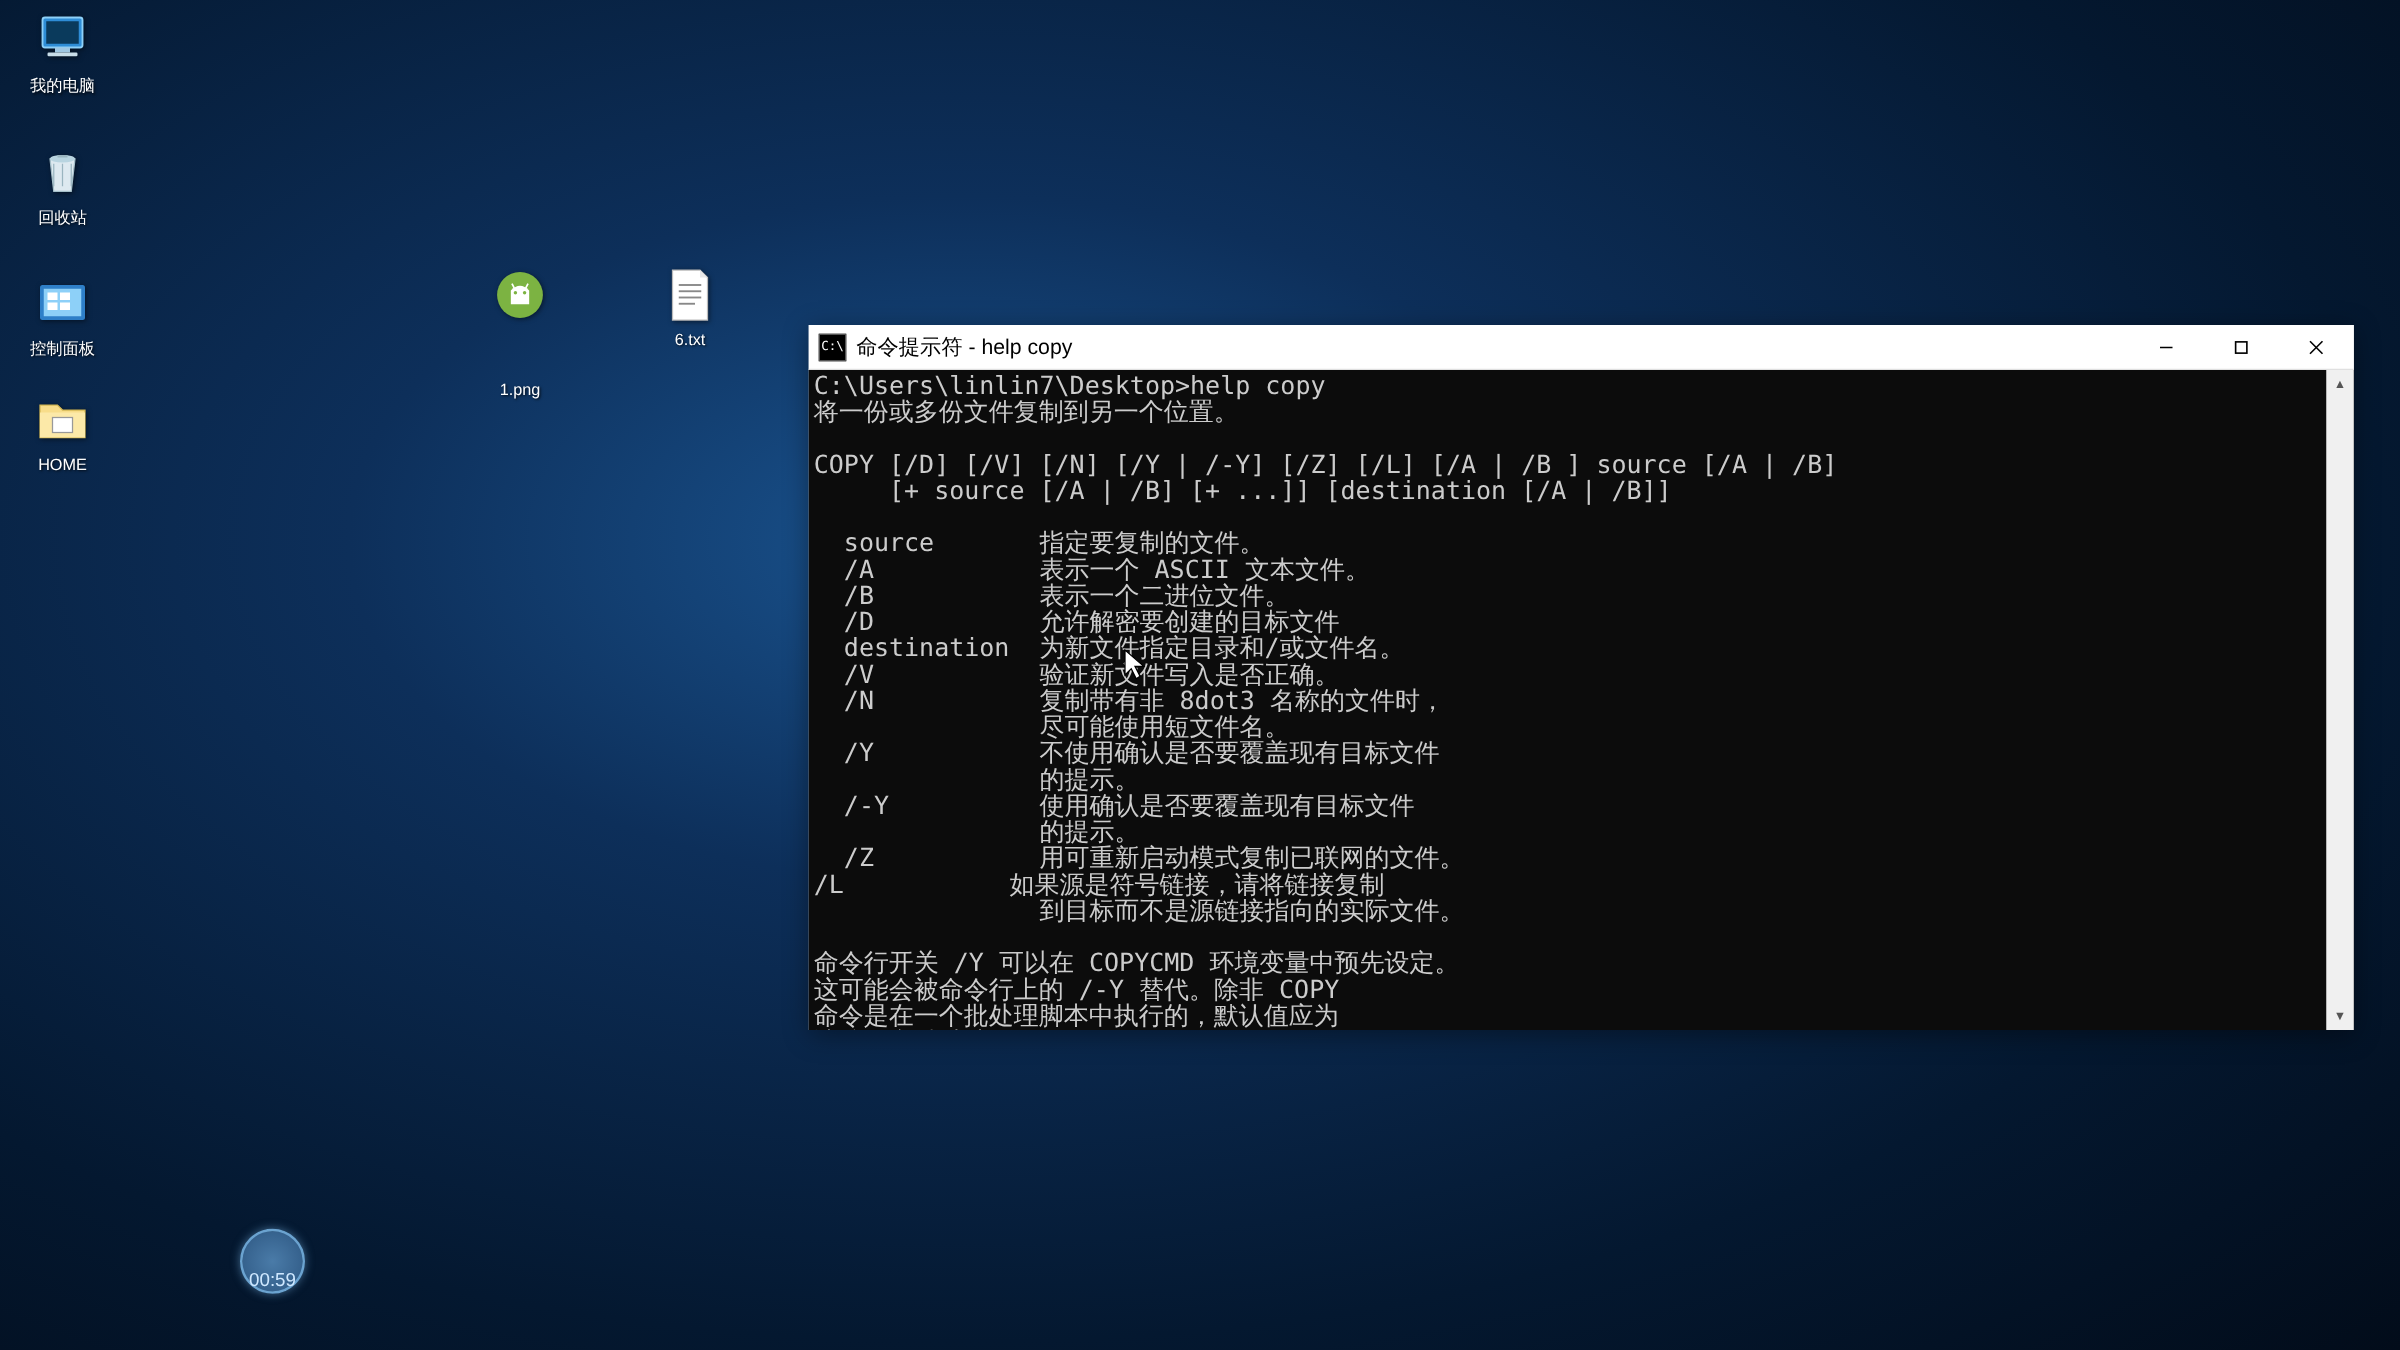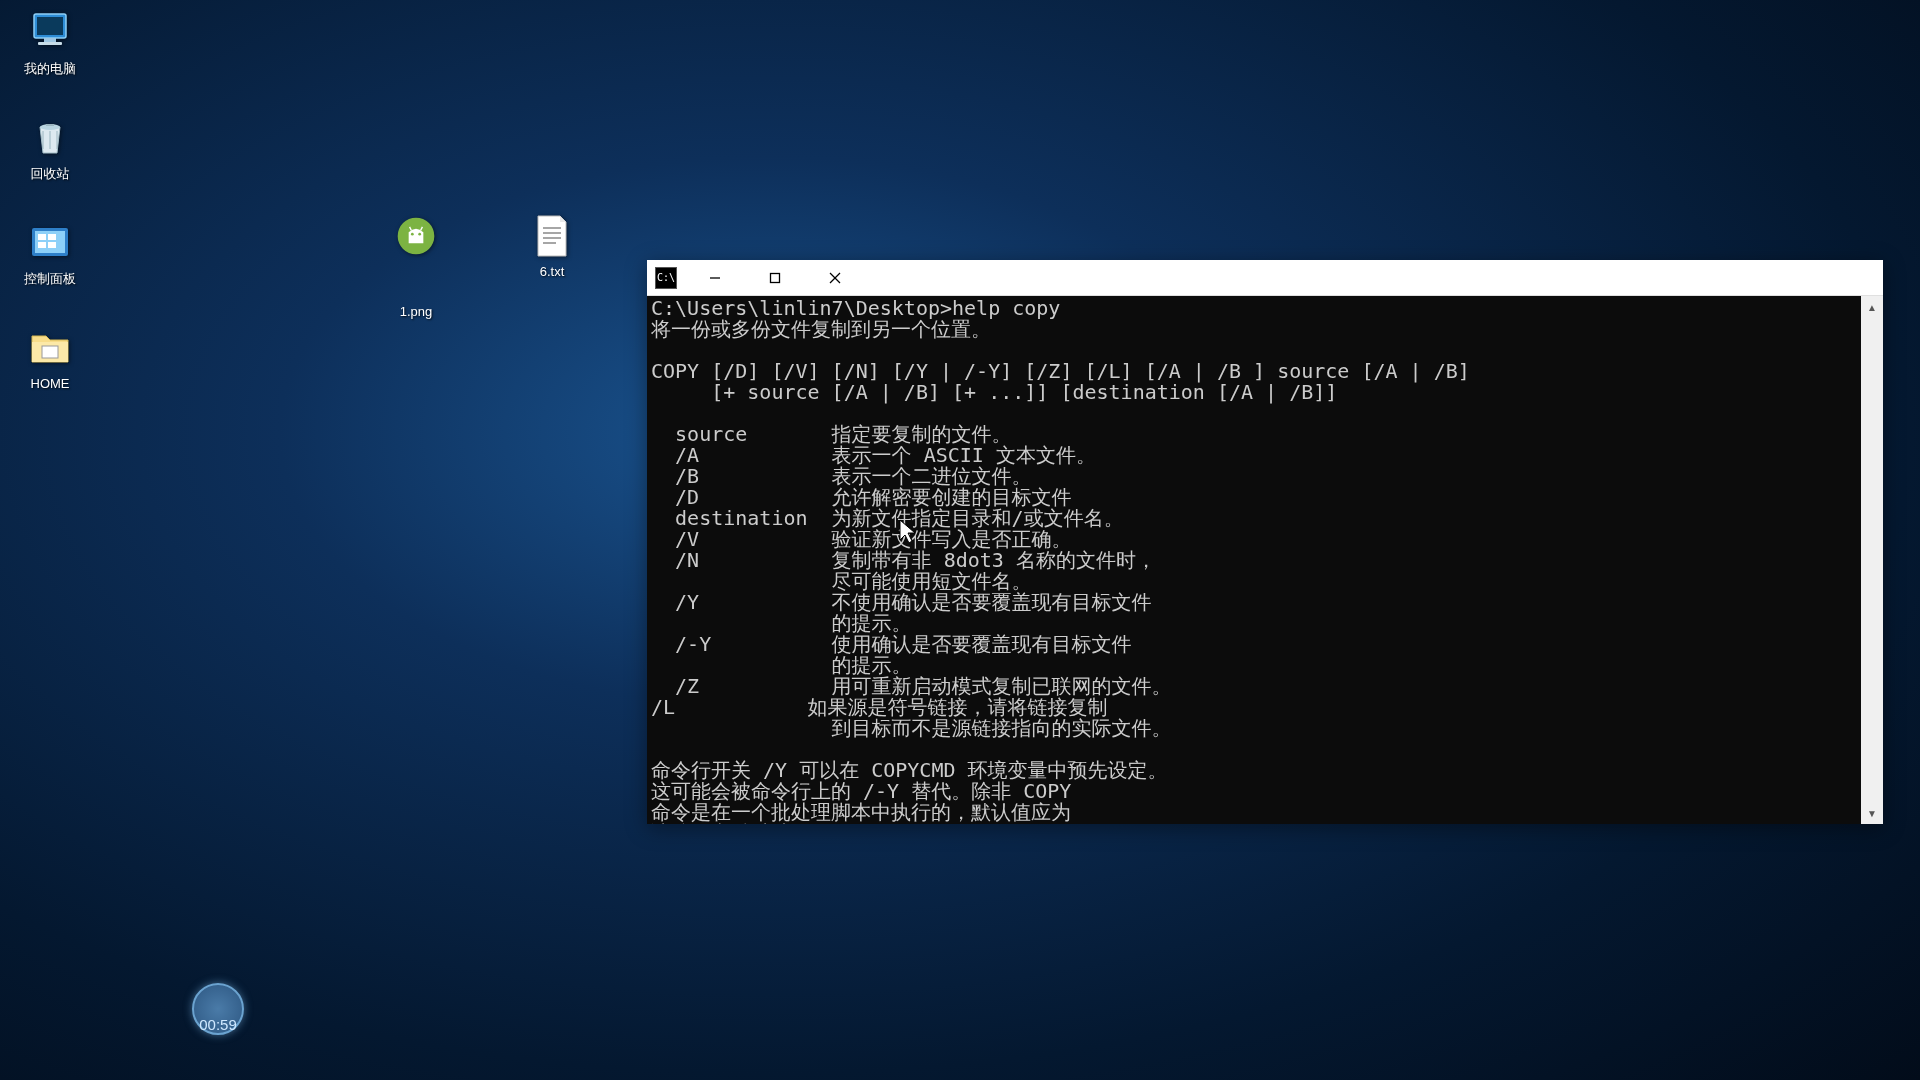--- a/index.html
+++ b/index.html
@@ -191,21 +191,21 @@
       <rect x="9" y="13" width="30" height="22" fill="#8dd0f8"></rect>
       <rect x="12" y="16" width="8" height="6" fill="#fff"></rect>
       <rect x="22" y="16" width="8" height="6" fill="#fff"></rect>
       <rect x="12" y="24" width="8" height="6" fill="#fff"></rect>
       <rect x="22" y="24" width="8" height="6" fill="#fff"></rect>
     </svg>
   </div>
   <div class="label">控制面板</div>
 </div>
 
-<div class="desktop-icon" style="left:0px; top:324px;">
+<div class="desktop-icon" style="left:0px; top:312px;">
   <div class="icon-img home-icon">
     <svg width="48" height="48" viewBox="0 0 48 48">
       <path d="M6 16 L6 38 L42 38 L42 16 L24 16 L20 12 L6 12 Z" fill="#f8dd8a" stroke="#d4b855" stroke-width="1"></path>
       <path d="M6 18 L42 18 L42 38 L6 38 Z" fill="#fce9a8"></path>
       <rect x="16" y="22" width="16" height="12" fill="#fff" stroke="#999"></rect>
     </svg>
   </div>
   <div class="label">HOME</div>
 </div>
 
@@ -233,20 +233,21 @@
       <line x1="11" y1="26" x2="29" y2="26" stroke="#888" stroke-width="1.5"></line>
       <line x1="11" y1="31" x2="24" y2="31" stroke="#888" stroke-width="1.5"></line>
     </svg>
   </div>
   <div class="label">6.txt</div>
 </div>
 
 <div class="cmd-window">
   <div class="title-bar">
     <div class="title-icon">C:\</div>
+    <div class="title-text">命令提示符 - help  copy</div>
     <div class="win-controls">
       <div class="win-btn">
         <svg viewBox="0 0 14 14">
             <line x1="2" y1="7" x2="12" y2="7" stroke="#000" stroke-width="1.3"></line>
           </svg>
       </div>
       <div class="win-btn">
         <svg viewBox="0 0 14 14">
             <rect x="2.5" y="2.5" width="9" height="9" fill="none" stroke="#000" stroke-width="1.3"></rect>
           </svg>

